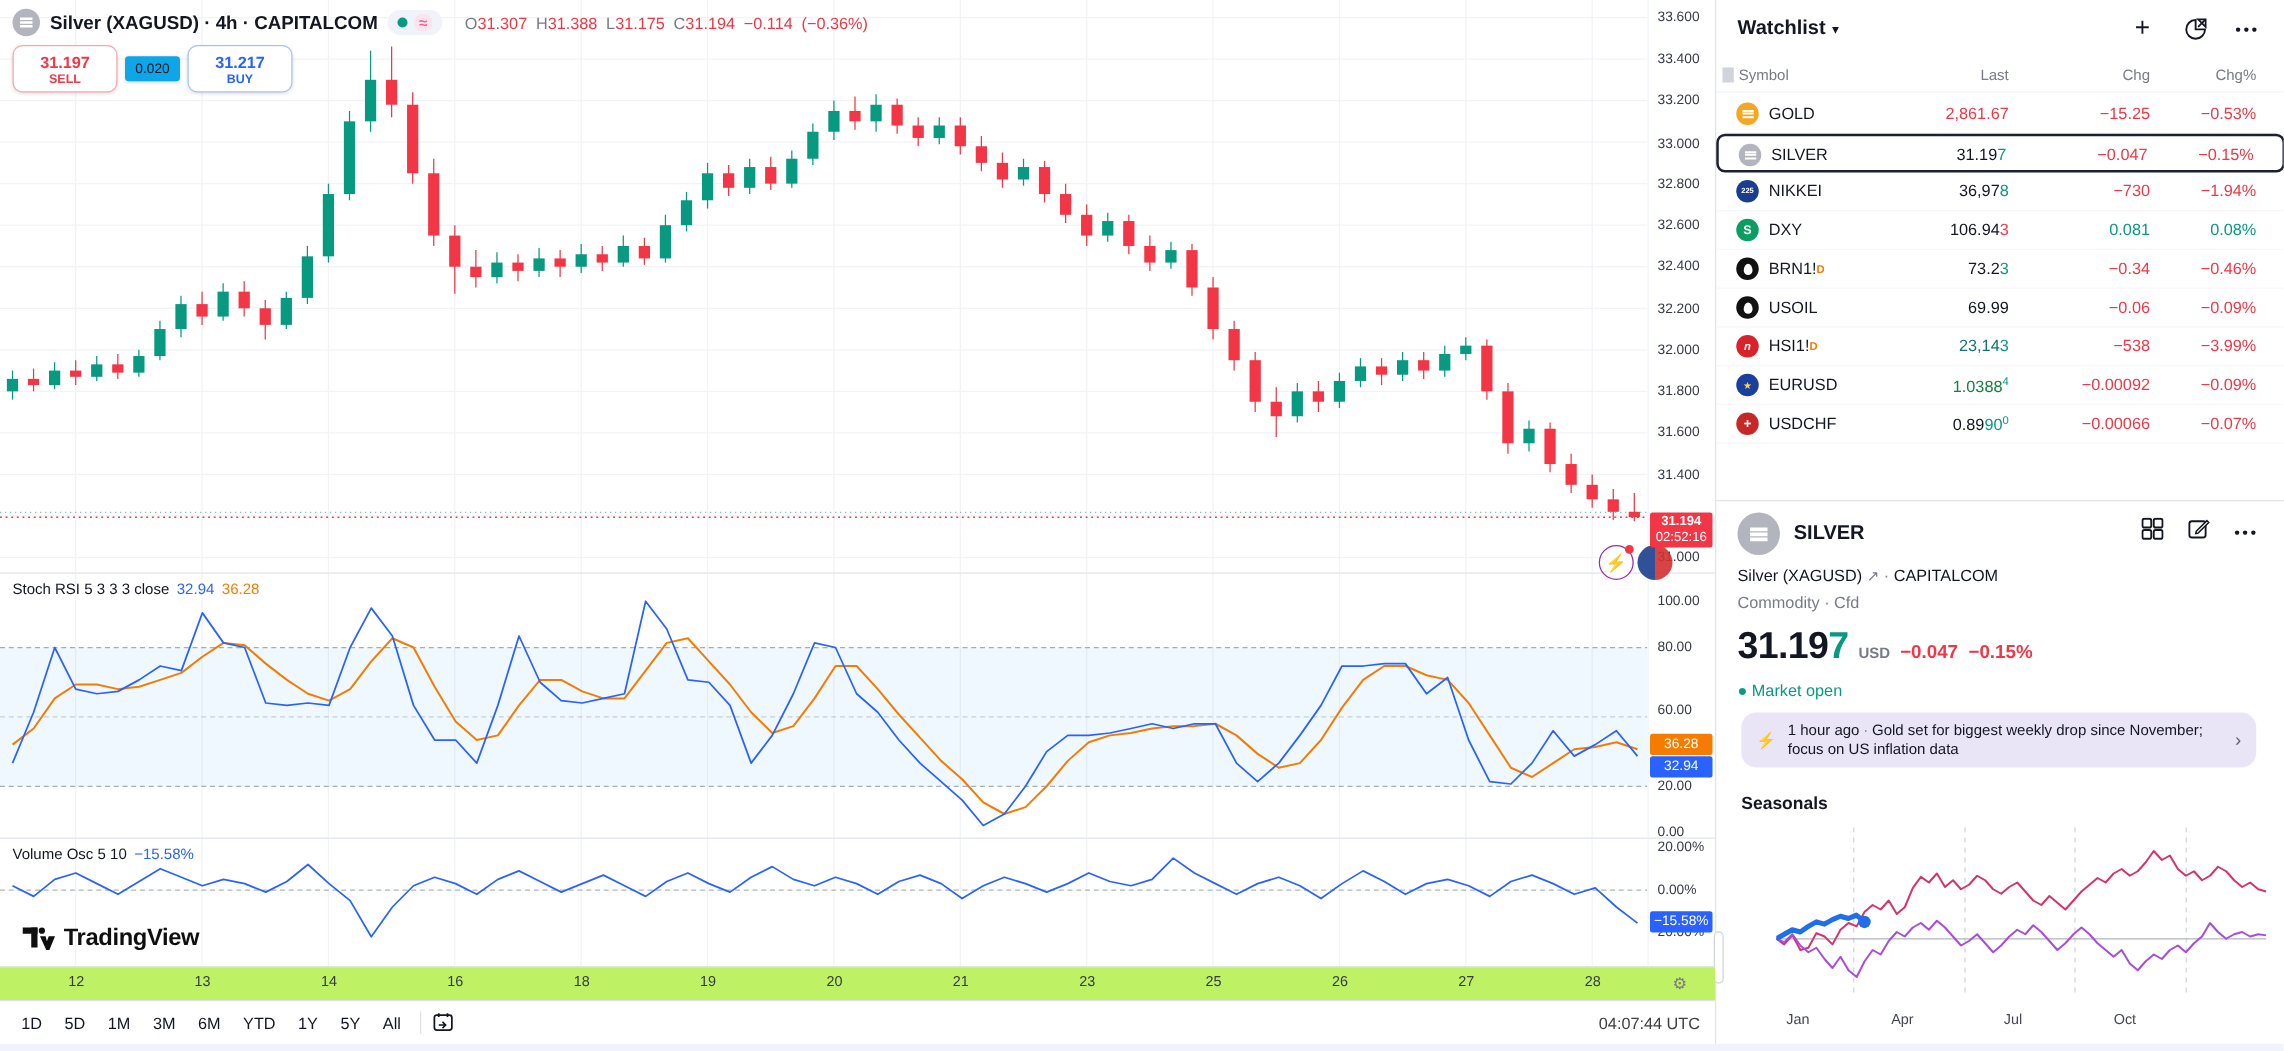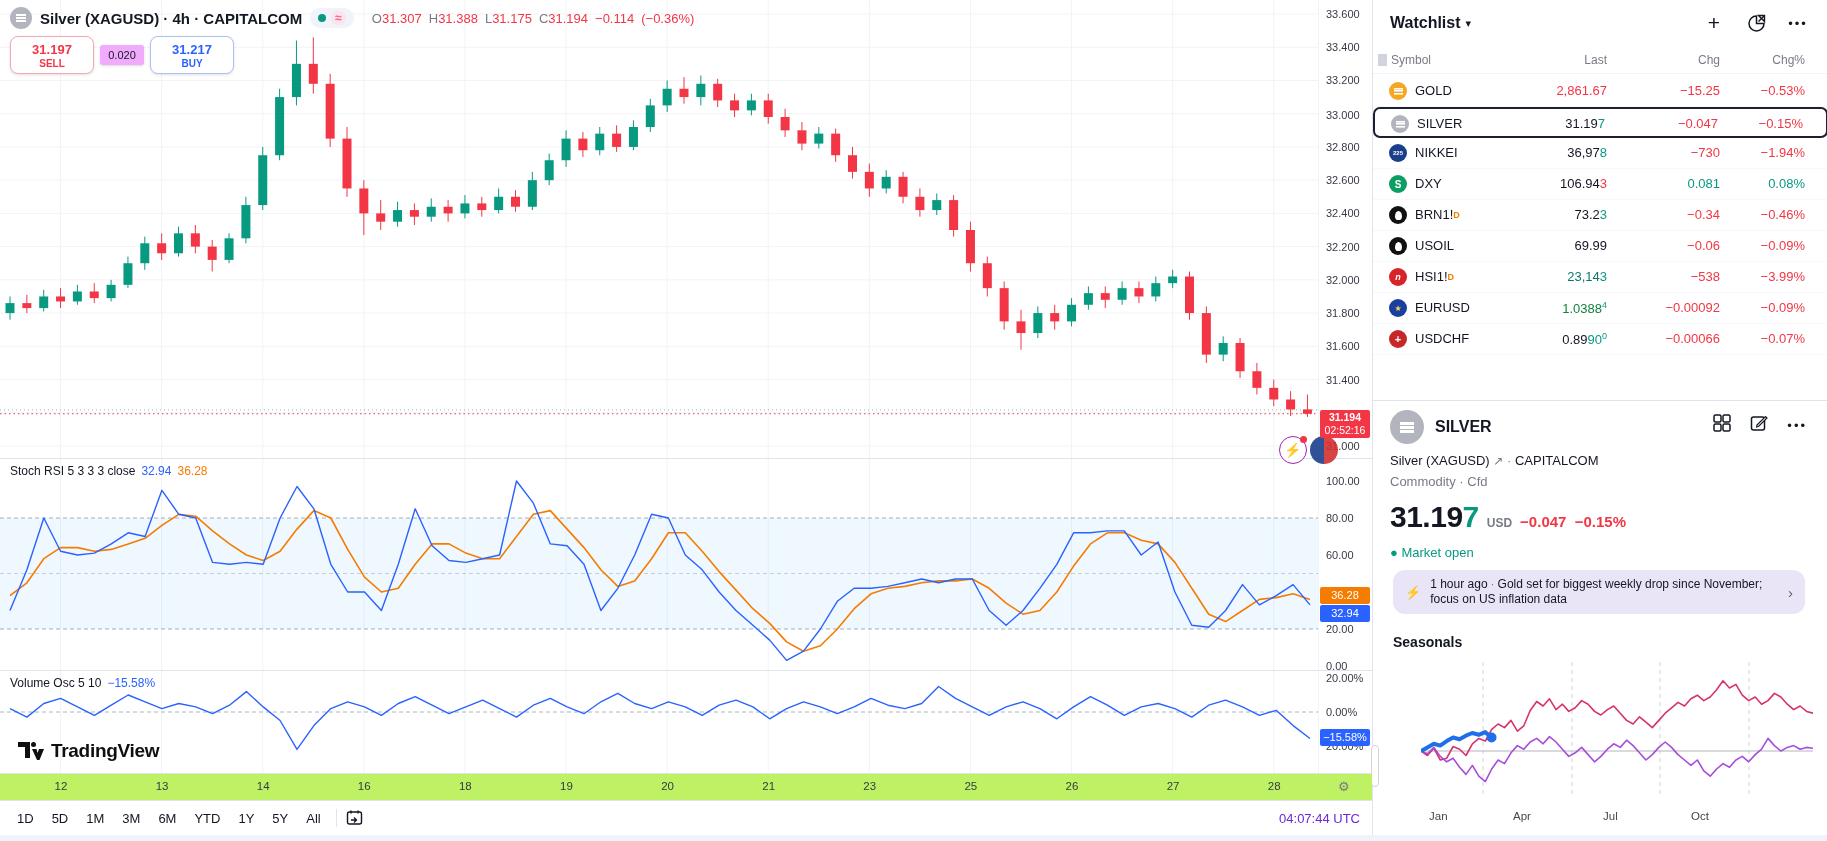--- a/index.html
+++ b/index.html
@@ -28,21 +28,21 @@
 .ohlc .lbl{color:#787b86}
 .ohlc .val{color:#f23645}
 
 .trade-btns{position:absolute;left:10px;top:36px;display:flex;align-items:center;z-index:5}
 .tbtn{width:84px;height:38px;border-radius:8px;background:#fff;display:flex;flex-direction:column;align-items:center;justify-content:center;box-shadow:0 1px 3px rgba(0,0,0,.12);cursor:pointer}
 .tbtn .p{font-size:13px;font-weight:700}
 .tbtn .t{font-size:10px;font-weight:700;margin-top:1px}
 .sell{border:1px solid #f5azza}
 .sell{border:1px solid #f2a9af;color:#f23645}
 .buy{border:1px solid #a9c2f2;color:#2962ff}
-.spread{width:44px;height:20px;margin:0 6px;background:#f0abfc;box-shadow:0 1px 3px rgba(0,0,0,.15);border-radius:3px;display:flex;align-items:center;justify-content:center;font-size:11px;color:#131722}
+.spread{width:44px;height:20px;margin:0 6px;background:#0ea5e9;box-shadow:0 1px 3px rgba(0,0,0,.15);border-radius:3px;display:flex;align-items:center;justify-content:center;font-size:11px;color:#131722}
 
 .ind-label{position:absolute;left:10px;font-size:12px;color:#131722;z-index:4;display:flex;gap:6px;align-items:baseline}
 .ind-label .k{color:#2962ff}
 .ind-label .d{color:#f57c00}
 .ind-label .v{color:#2962ff}
 
 .tag{position:absolute;left:1320px;width:50px;border-radius:2px;color:#fff;text-align:center;z-index:6}
 .tag.price{background:#f23645;height:28px;font-size:10.5px;line-height:13px;padding-top:1px;font-weight:700}
 .tag.price .cd{font-weight:400}
 .tag.sm{height:17px;font-size:11px;line-height:17px}
@@ -57,21 +57,21 @@
 .tv-logo .word{font-size:19px;font-weight:700;color:#0f0f0f;letter-spacing:-.3px}
 
 .xaxis{position:absolute;left:0;top:773px;width:1372px;height:27px;border-top:1px solid #e0e3eb;background:#bef264;z-index:4}
 .xaxis .xl{position:absolute;top:6px;font-size:11.5px;color:#363a45}
 .xaxis .gear{position:absolute;left:1338px;top:5px;color:#787b86;font-size:13px;cursor:pointer}
 
 .toolbar{position:absolute;left:0;top:800px;width:1372px;height:35px;border-top:1px solid #e0e3eb;background:#fff;display:flex;align-items:center;z-index:4}
 .toolbar .rng{font-size:13px;color:#131722;padding:4px 9px;border-radius:4px;cursor:pointer}
 .toolbar .sep{width:1px;height:18px;background:#e0e3eb;margin:0 6px}
 .toolbar .goto{width:20px;height:18px;cursor:pointer;margin-left:2px}
-.toolbar .clock{position:absolute;right:12px;font-size:13px;color:#6d28d9;cursor:pointer}
+.toolbar .clock{position:absolute;right:12px;font-size:13px;color:#404040;cursor:pointer}
 .bottom-strip{position:absolute;left:0;top:835px;width:1827px;height:6px;background:#f0f3fa}
 
 
 .sidebar{position:absolute;left:1372px;top:0;width:455px;height:841px;border-left:1px solid #e0e3eb;background:#fff}
 .wl-head{position:absolute;left:17px;top:14px;display:flex;align-items:center;gap:5px;cursor:pointer}
 .wl-head .t{font-size:16px;font-weight:700}
 .wl-head .caret{font-size:11px;color:#131722}
 .wl-icons{position:absolute;right:18px;top:12px;display:flex;align-items:center;gap:20px;color:#131722}
 .wl-icons .ic{cursor:pointer;display:flex;align-items:center;justify-content:center;width:22px;height:22px}
 .wl-cols{position:absolute;left:0;top:48px;width:455px;height:26px;font-size:12px;color:#787b86;border-bottom:1px solid #f0f3fa}
@@ -363,21 +363,21 @@
         <div class="axis-label" style="top: 174.154px;">32.600</div>
         <div class="axis-label" style="top: 207.385px;">32.400</div>
         <div class="axis-label" style="top: 240.615px;">32.200</div>
         <div class="axis-label" style="top: 273.846px;">32.000</div>
         <div class="axis-label" style="top: 307.077px;">31.800</div>
         <div class="axis-label" style="top: 340.308px;">31.600</div>
         <div class="axis-label" style="top: 373.538px;">31.400</div>
         <div class="axis-label" style="top: 440px;">31.000</div>
         <div class="axis-label" style="top: 475px;">100.00</div>
         <div class="axis-label" style="top: 512px;">80.00</div>
-        <div class="axis-label" style="top: 549px;">60.00</div>
+        <div class="axis-label" style="top: 562px;">60.00</div>
         <div class="axis-label" style="top: 623px;">20.00</div>
         <div class="axis-label" style="top: 660px;">0.00</div>
         <div class="axis-label" style="top: 672px;">20.00%</div>
         <div class="axis-label" style="top: 706px;">0.00%</div>
       </div>
 
     <div class="symbol-header">
       <span class="sym-ico">
           <span class="bars"></span>
         </span>

